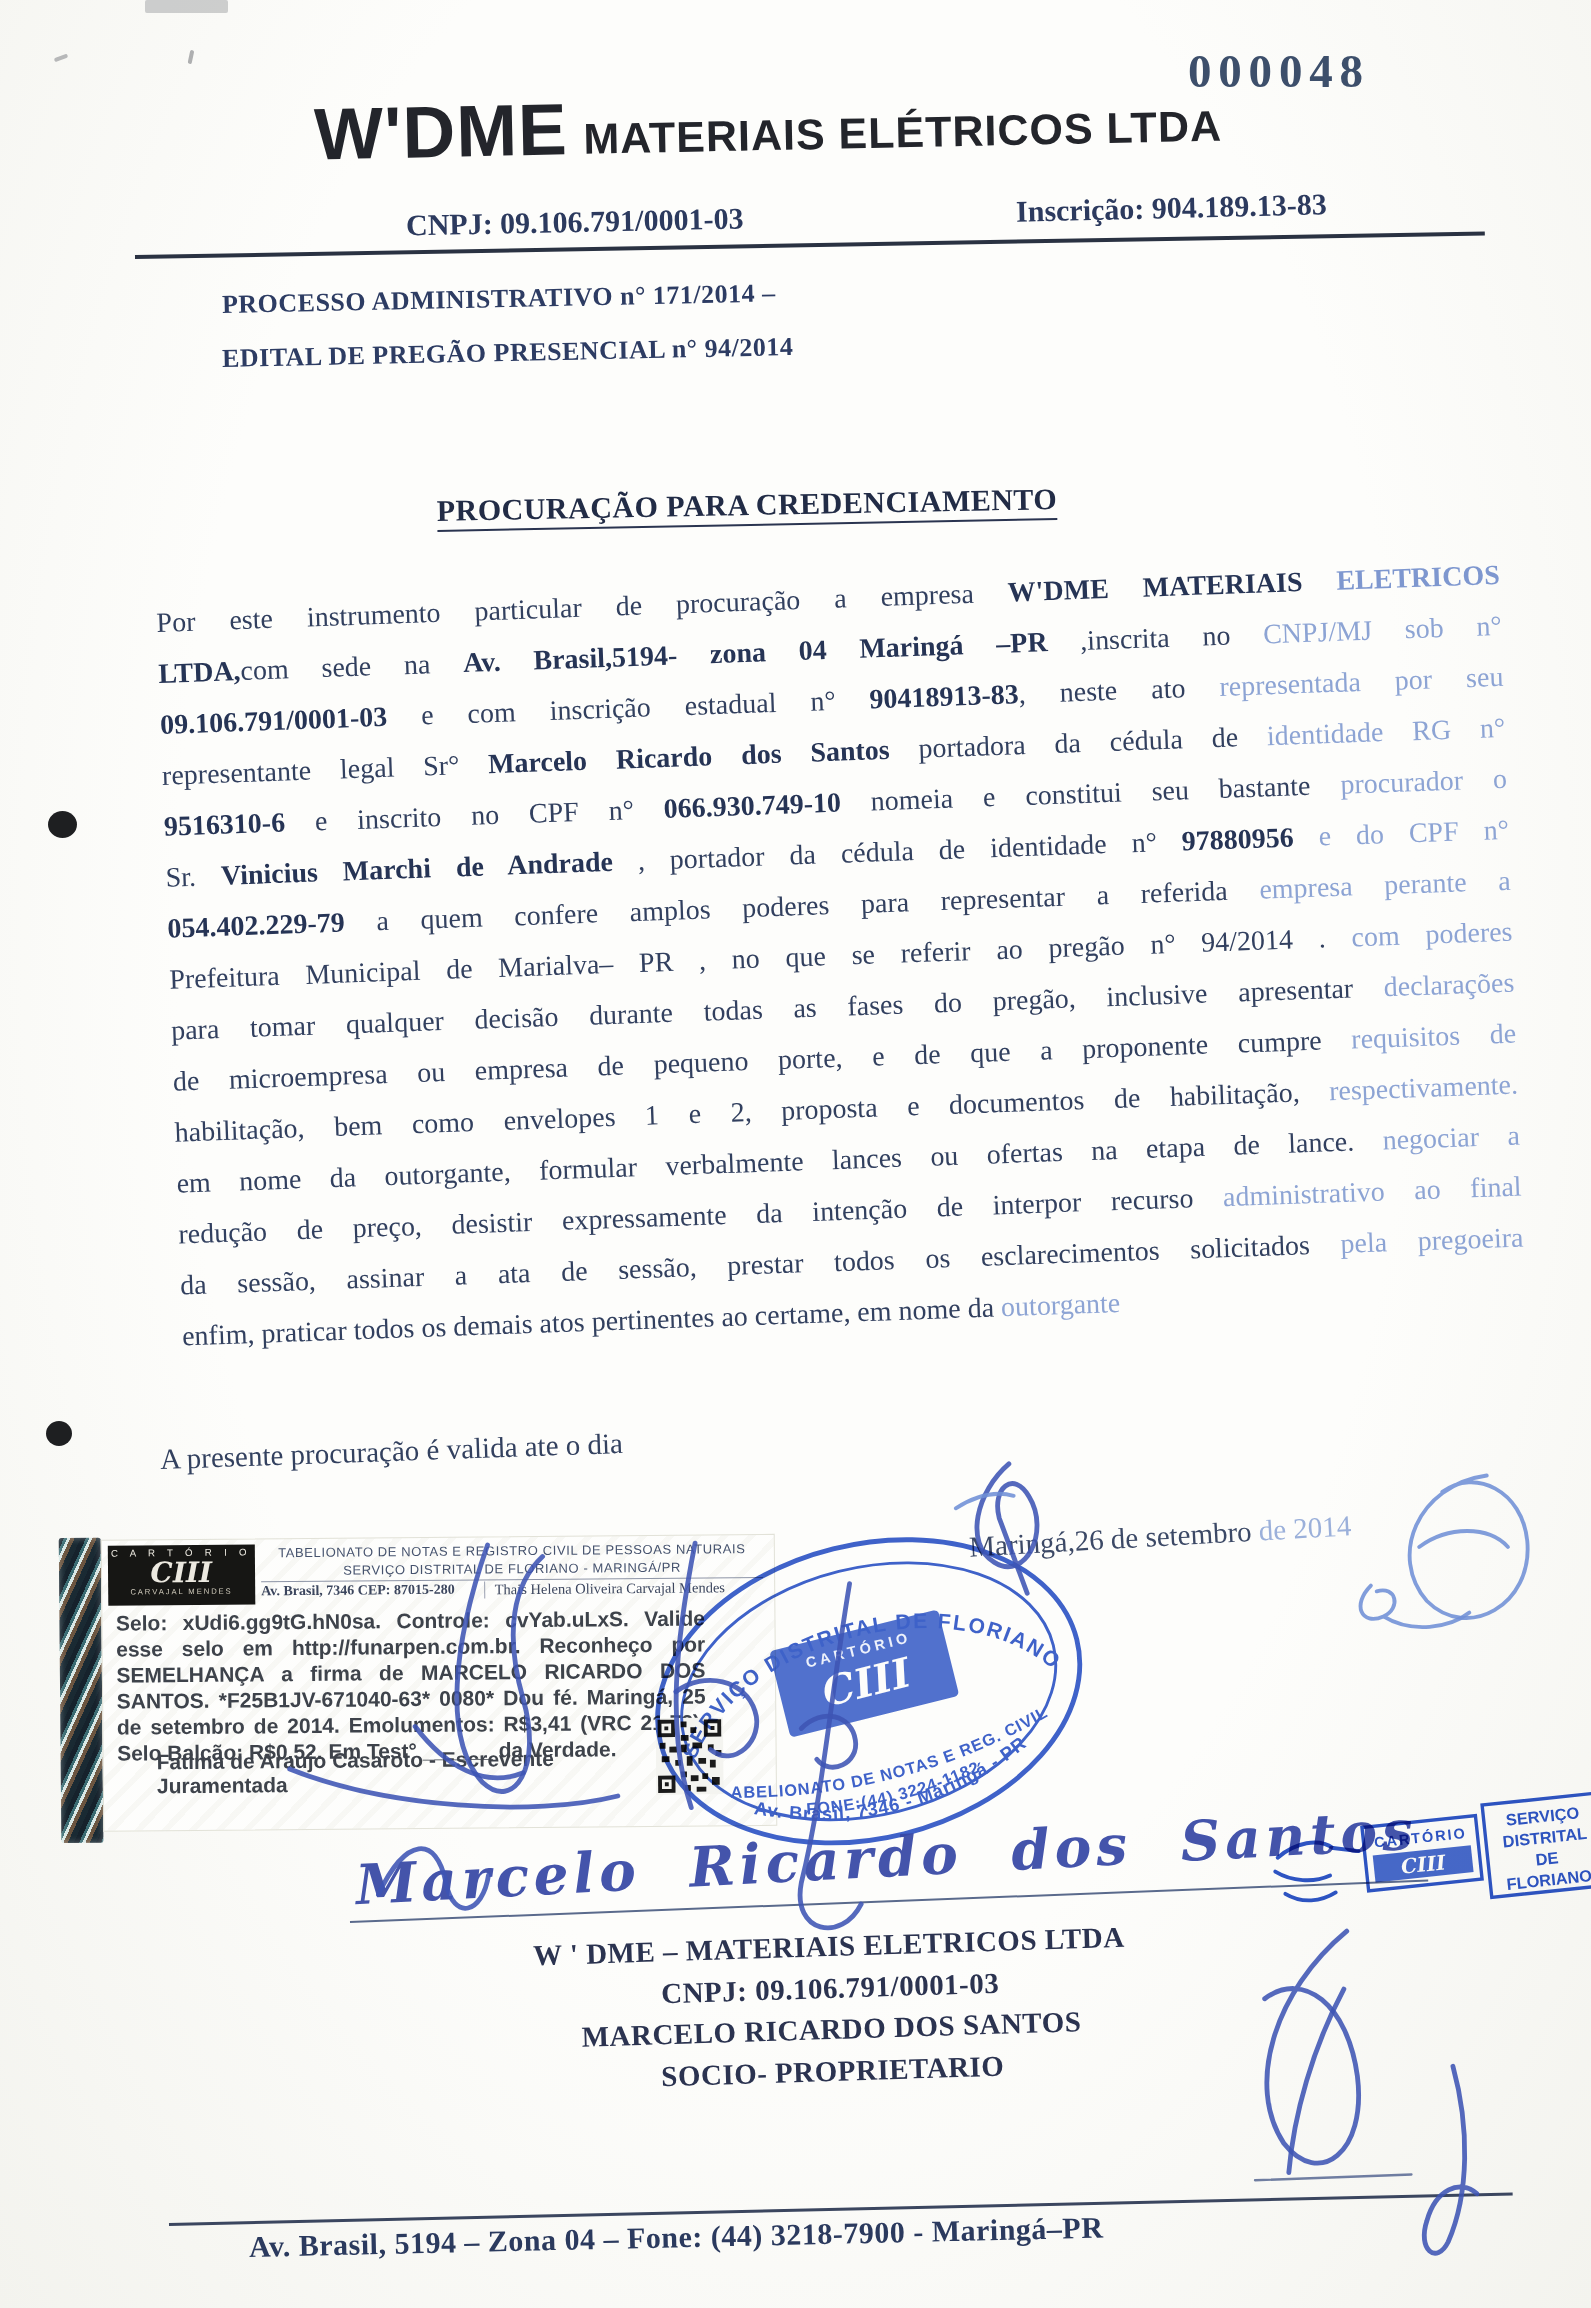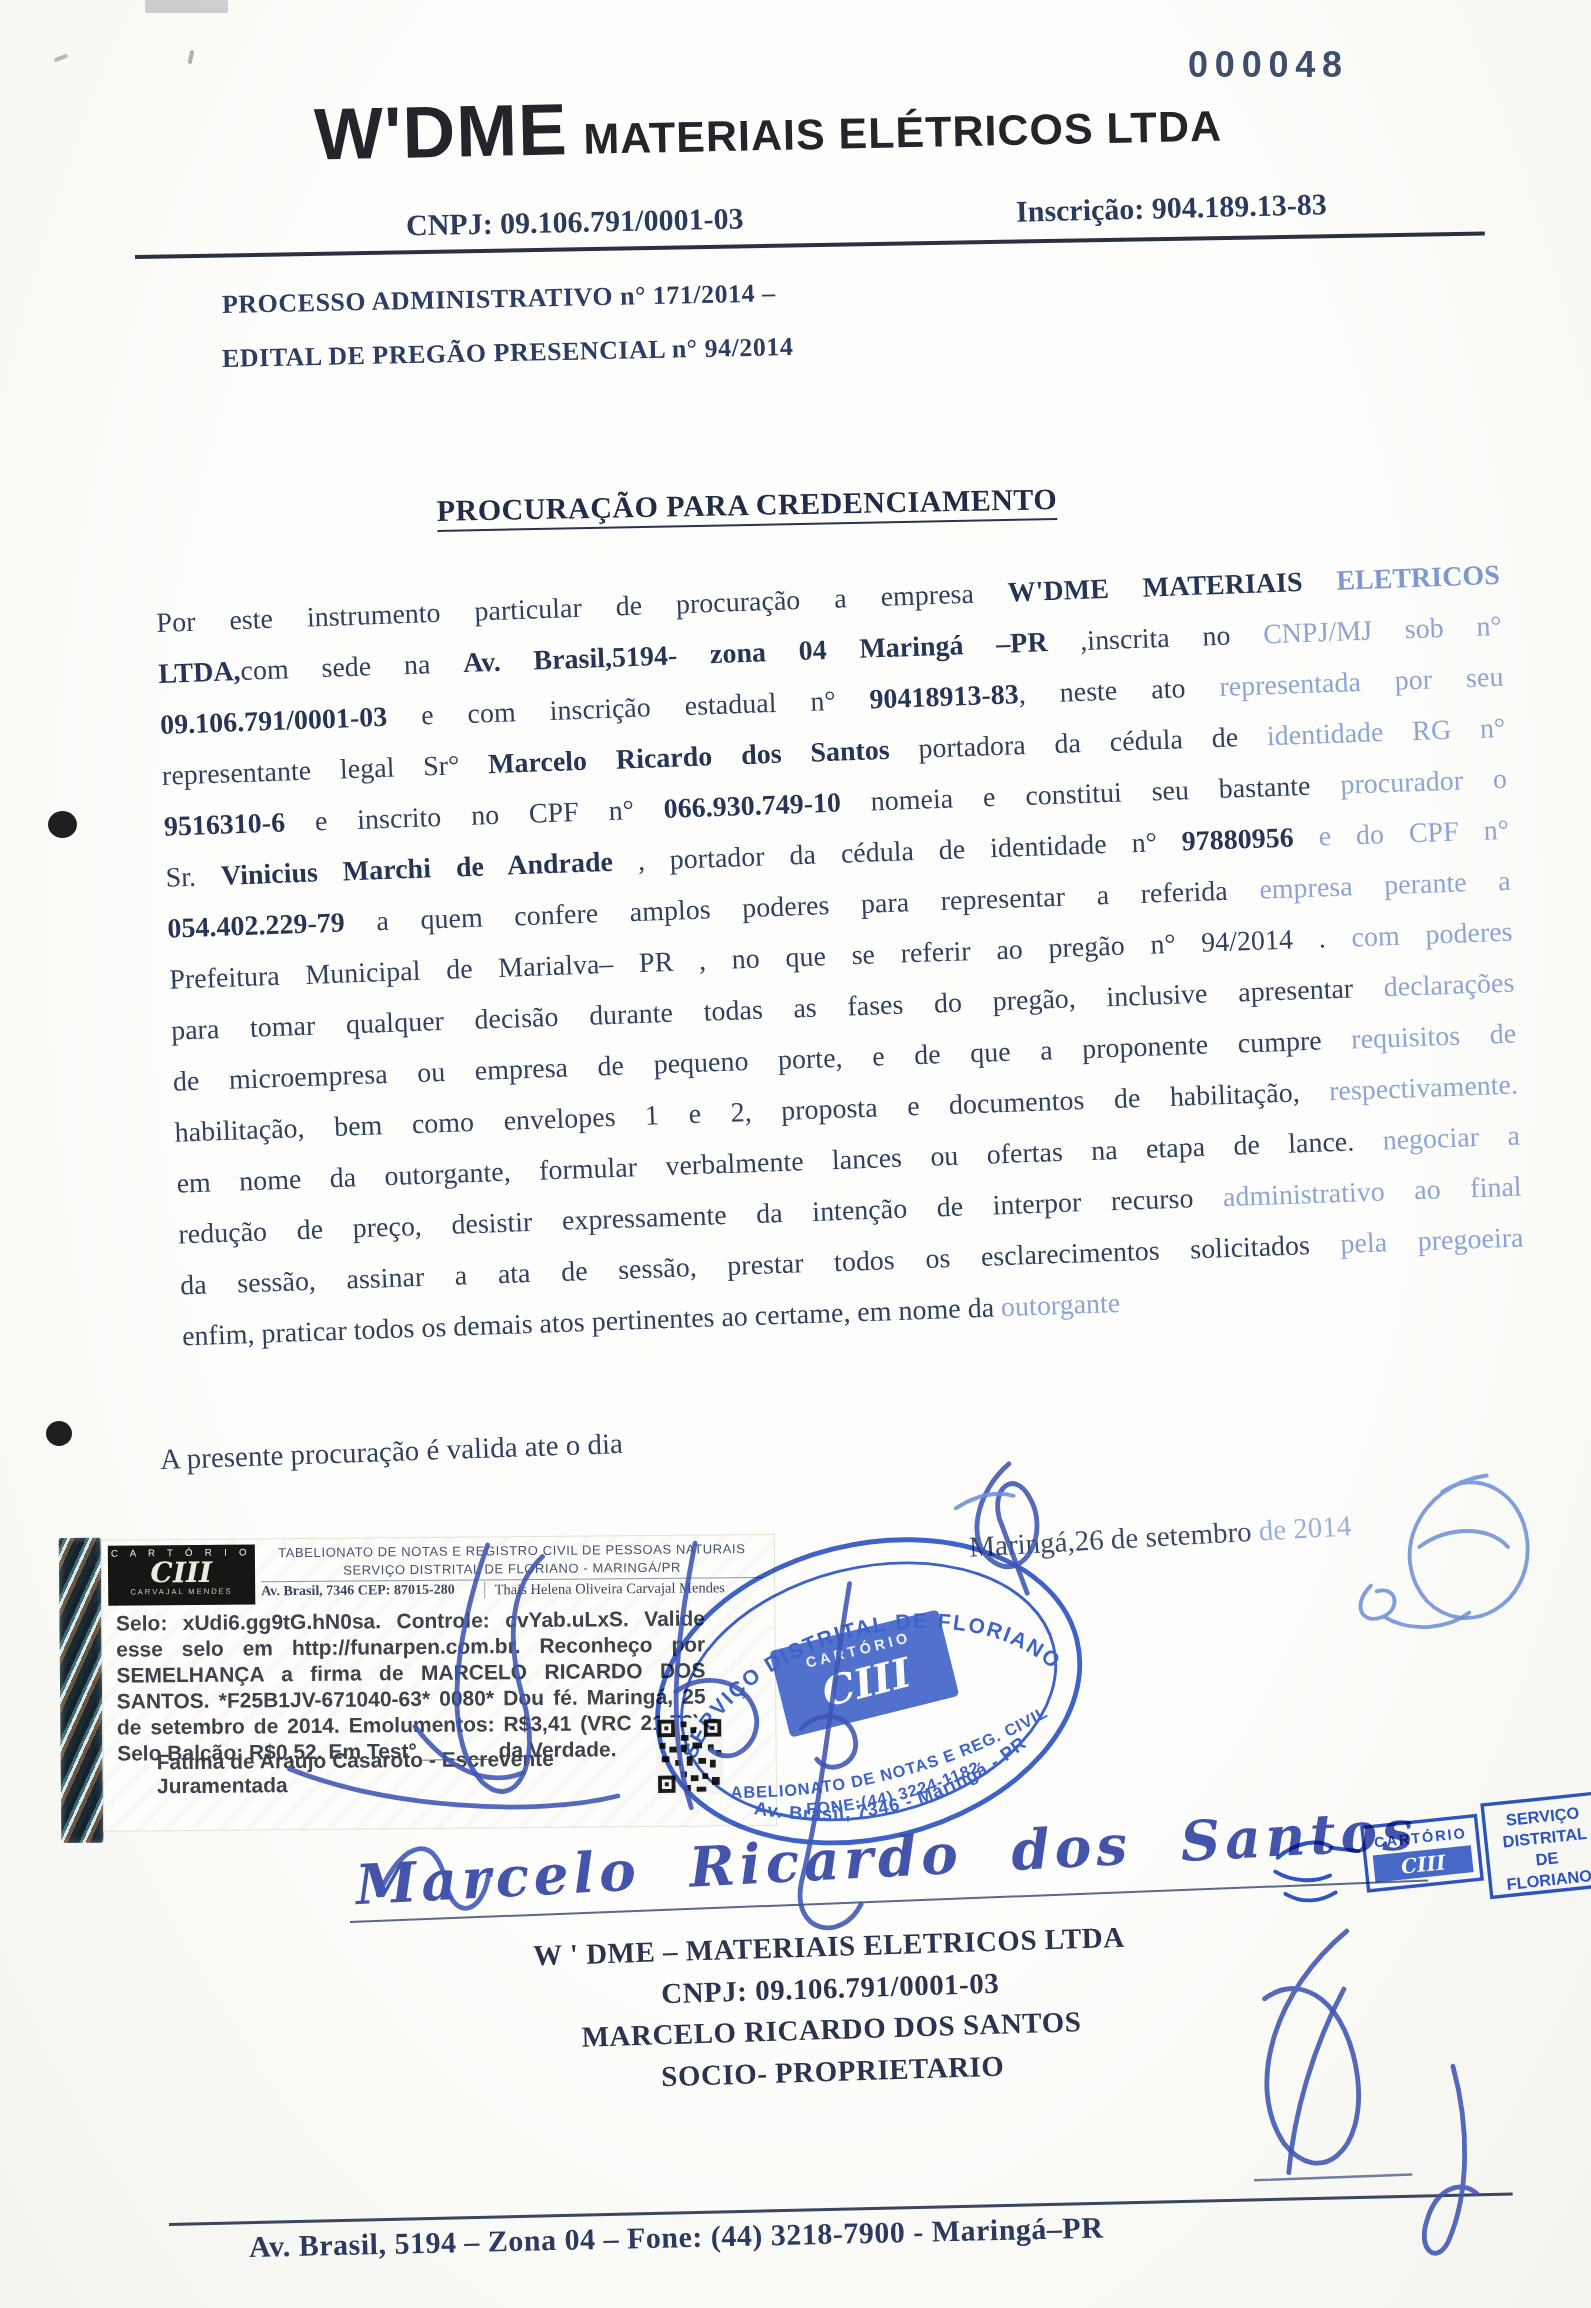--- a/index.html
+++ b/index.html
@@ -13,22 +13,22 @@
   
   .smudge-bar{left:145px;top:0;width:83px;height:12.6px;background:#a7aaac;opacity:.55;border-radius:1.9px;}
   .smudge-a{left:54px;top:56px;width:13.5px;height:3.9px;background:#9b9da0;opacity:.7;border-radius:1.9px;transform:rotate(-20deg);}
   .smudge-b{left:189px;top:50px;width:3.9px;height:13.5px;background:#8e9093;opacity:.7;border-radius:1.9px;transform:rotate(12deg);}
   .dot{background:#1e1f21;border-radius:50%;}
   #dot1{left:48px;top:811px;width:29px;height:27px;}
   #dot2{left:46px;top:1421px;width:26px;height:25px;}
 
   
   #pagenum{
-    left:1188px;top:44px;font-family:Liberation Sans, sans-serif;
-    font-size:36px;font-weight:700;letter-spacing:6.8px;color:#3d4f6b;
+    left:1188px;top:44px;font-family:Liberation Serif, serif;
+    font-size:47px;font-weight:700;letter-spacing:6.8px;color:#3d4f6b;
   }
 
   
   #brandline{left:145px;top:83px;width:1246px;text-align:center;transform:rotate(-1.2deg);white-space:nowrap;}
   #brand{font-family:"Liberation Sans", sans-serif;font-weight:800;font-size:73px;letter-spacing:1px;color:#23252b;}
   #brandrest{font-family:"Liberation Sans", sans-serif;font-weight:800;font-size:43px;letter-spacing:1px;color:#23252b;margin-left:15.4px;}
   #cnpj{left:406px;top:205px;font-size:30px;font-weight:700;color:#2c3a5e;transform:rotate(-1.2deg);}
   #inscricao{left:1016px;top:191px;font-size:30px;font-weight:700;color:#2c3a5e;transform:rotate(-1.4deg);}
   #header-rule{left:135px;top:255px;width:1350px;height:3.9px;background:#2a3242;transform:rotate(-1deg);transform-origin:left center;}
 

